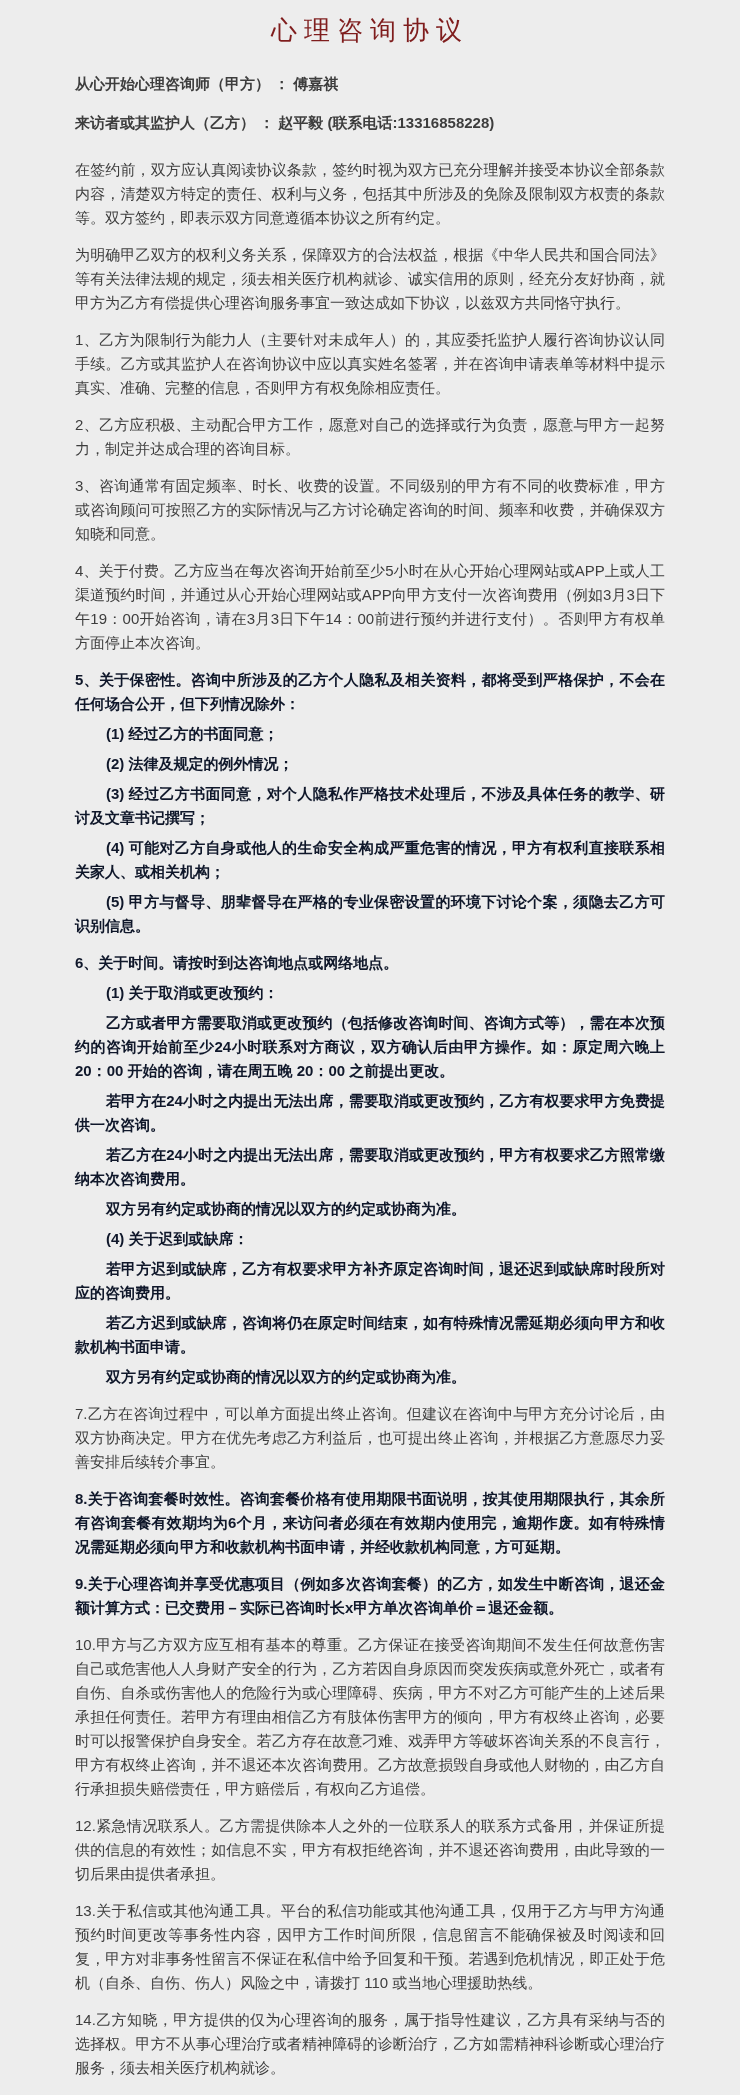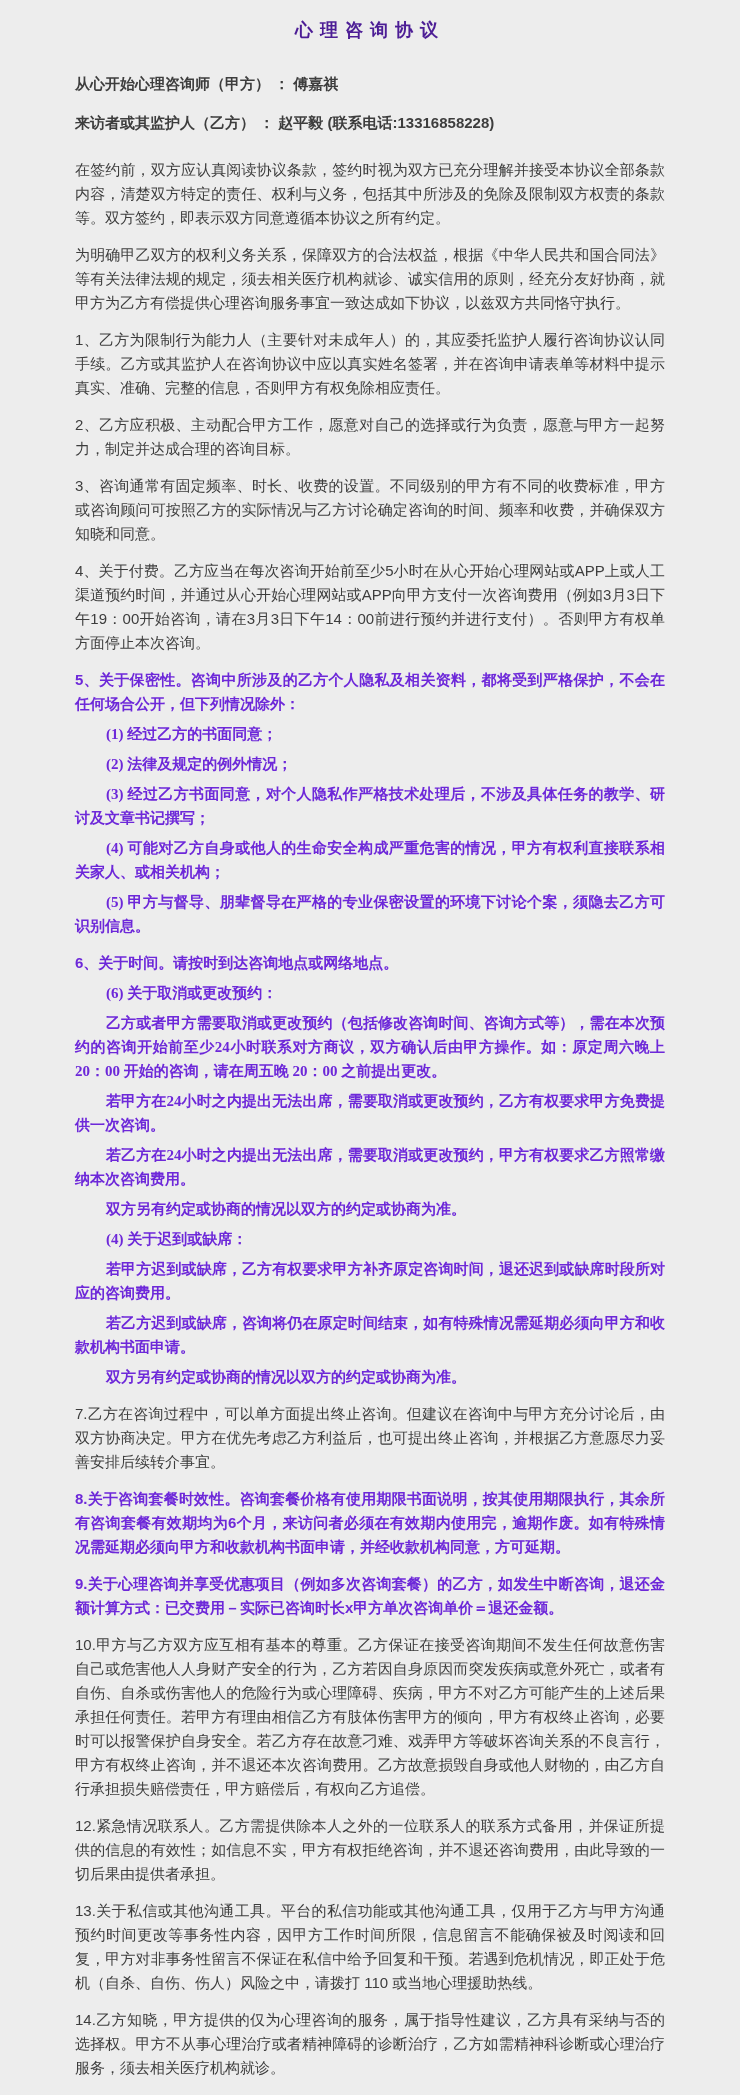--- a/index.html
+++ b/index.html
@@ -4,28 +4,28 @@
 <style>
   html,body{margin:0;padding:0;}
   body{
     width:740px;height:2095px;overflow:hidden;
     background:#ededed;
     font-family:"Liberation Sans","DejaVu Sans",sans-serif;
     color:#3d3d3d;
   }
   .page{width:740px;height:2095px;box-sizing:border-box;padding:8px 75px 0;}
   .title{
-    text-align:center;font-size:18px;font-weight:700;color:#4c1d95;
+    text-align:center;font-size:26px;font-weight:400;color:#7f1d1d;
     letter-spacing:7px;margin:4px 0 24px;line-height:36px;
   }
   .doc p{margin:0 0 13px;font-size:15px;line-height:24px;text-align:justify;}
   .party{font-weight:700;margin:0 0 15px !important;}
   .party.last{margin-bottom:23px !important;}
-  .b{font-weight:700;color:#6d28d9;}
-  .sub{margin:0 0 6px !important;text-indent:31px;font-family:Liberation Serif, serif;}
+  .b{font-weight:700;color:#0f172a;}
+  .sub{margin:0 0 6px !important;text-indent:31px;}
   .head-tight{margin-bottom:6px !important;}
 </style>
 </head>
 <body>
 
 <div class="page">
   <div class="title">心理咨询协议</div>
 
   <div class="doc">
     <p class="party">从心开始心理咨询师（甲方） ： 傅嘉祺</p>
@@ -40,21 +40,21 @@
     <p>4、关于付费。乙方应当在每次咨询开始前至少5小时在从心开始心理网站或APP上或人工渠道预约时间，并通过从心开始心理网站或APP向甲方支付一次咨询费用（例如3月3日下午19：00开始咨询，请在3月3日下午14：00前进行预约并进行支付）。否则甲方有权单方面停止本次咨询。</p>
 
     <p class="b head-tight">5、关于保密性。咨询中所涉及的乙方个人隐私及相关资料，都将受到严格保护，不会在任何场合公开，但下列情况除外：</p>
     <p class="b sub">(1) 经过乙方的书面同意；</p>
     <p class="b sub">(2) 法律及规定的例外情况；</p>
     <p class="b sub">(3) 经过乙方书面同意，对个人隐私作严格技术处理后，不涉及具体任务的教学、研讨及文章书记撰写；</p>
     <p class="b sub">(4) 可能对乙方自身或他人的生命安全构成严重危害的情况，甲方有权利直接联系相关家人、或相关机构；</p>
     <p class="b sub" style="margin-bottom:13px !important;">(5) 甲方与督导、朋辈督导在严格的专业保密设置的环境下讨论个案，须隐去乙方可识别信息。</p>
 
     <p class="b head-tight">6、关于时间。请按时到达咨询地点或网络地点。</p>
-    <p class="b sub">(6) 关于取消或更改预约：</p>
+    <p class="b sub">(1) 关于取消或更改预约：</p>
     <p class="b sub">乙方或者甲方需要取消或更改预约（包括修改咨询时间、咨询方式等），需在本次预约的咨询开始前至少24小时联系对方商议，双方确认后由甲方操作。如：原定周六晚上20：00 开始的咨询，请在周五晚 20：00 之前提出更改。</p>
     <p class="b sub">若甲方在24小时之内提出无法出席，需要取消或更改预约，乙方有权要求甲方免费提供一次咨询。</p>
     <p class="b sub">若乙方在24小时之内提出无法出席，需要取消或更改预约，甲方有权要求乙方照常缴纳本次咨询费用。</p>
     <p class="b sub">双方另有约定或协商的情况以双方的约定或协商为准。</p>
     <p class="b sub">(4) 关于迟到或缺席：</p>
     <p class="b sub">若甲方迟到或缺席，乙方有权要求甲方补齐原定咨询时间，退还迟到或缺席时段所对应的咨询费用。</p>
     <p class="b sub">若乙方迟到或缺席，咨询将仍在原定时间结束，如有特殊情况需延期必须向甲方和收款机构书面申请。</p>
     <p class="b sub" style="margin-bottom:13px !important;">双方另有约定或协商的情况以双方的约定或协商为准。</p>
 
     <p>7.乙方在咨询过程中，可以单方面提出终止咨询。但建议在咨询中与甲方充分讨论后，由双方协商决定。甲方在优先考虑乙方利益后，也可提出终止咨询，并根据乙方意愿尽力妥善安排后续转介事宜。</p>

